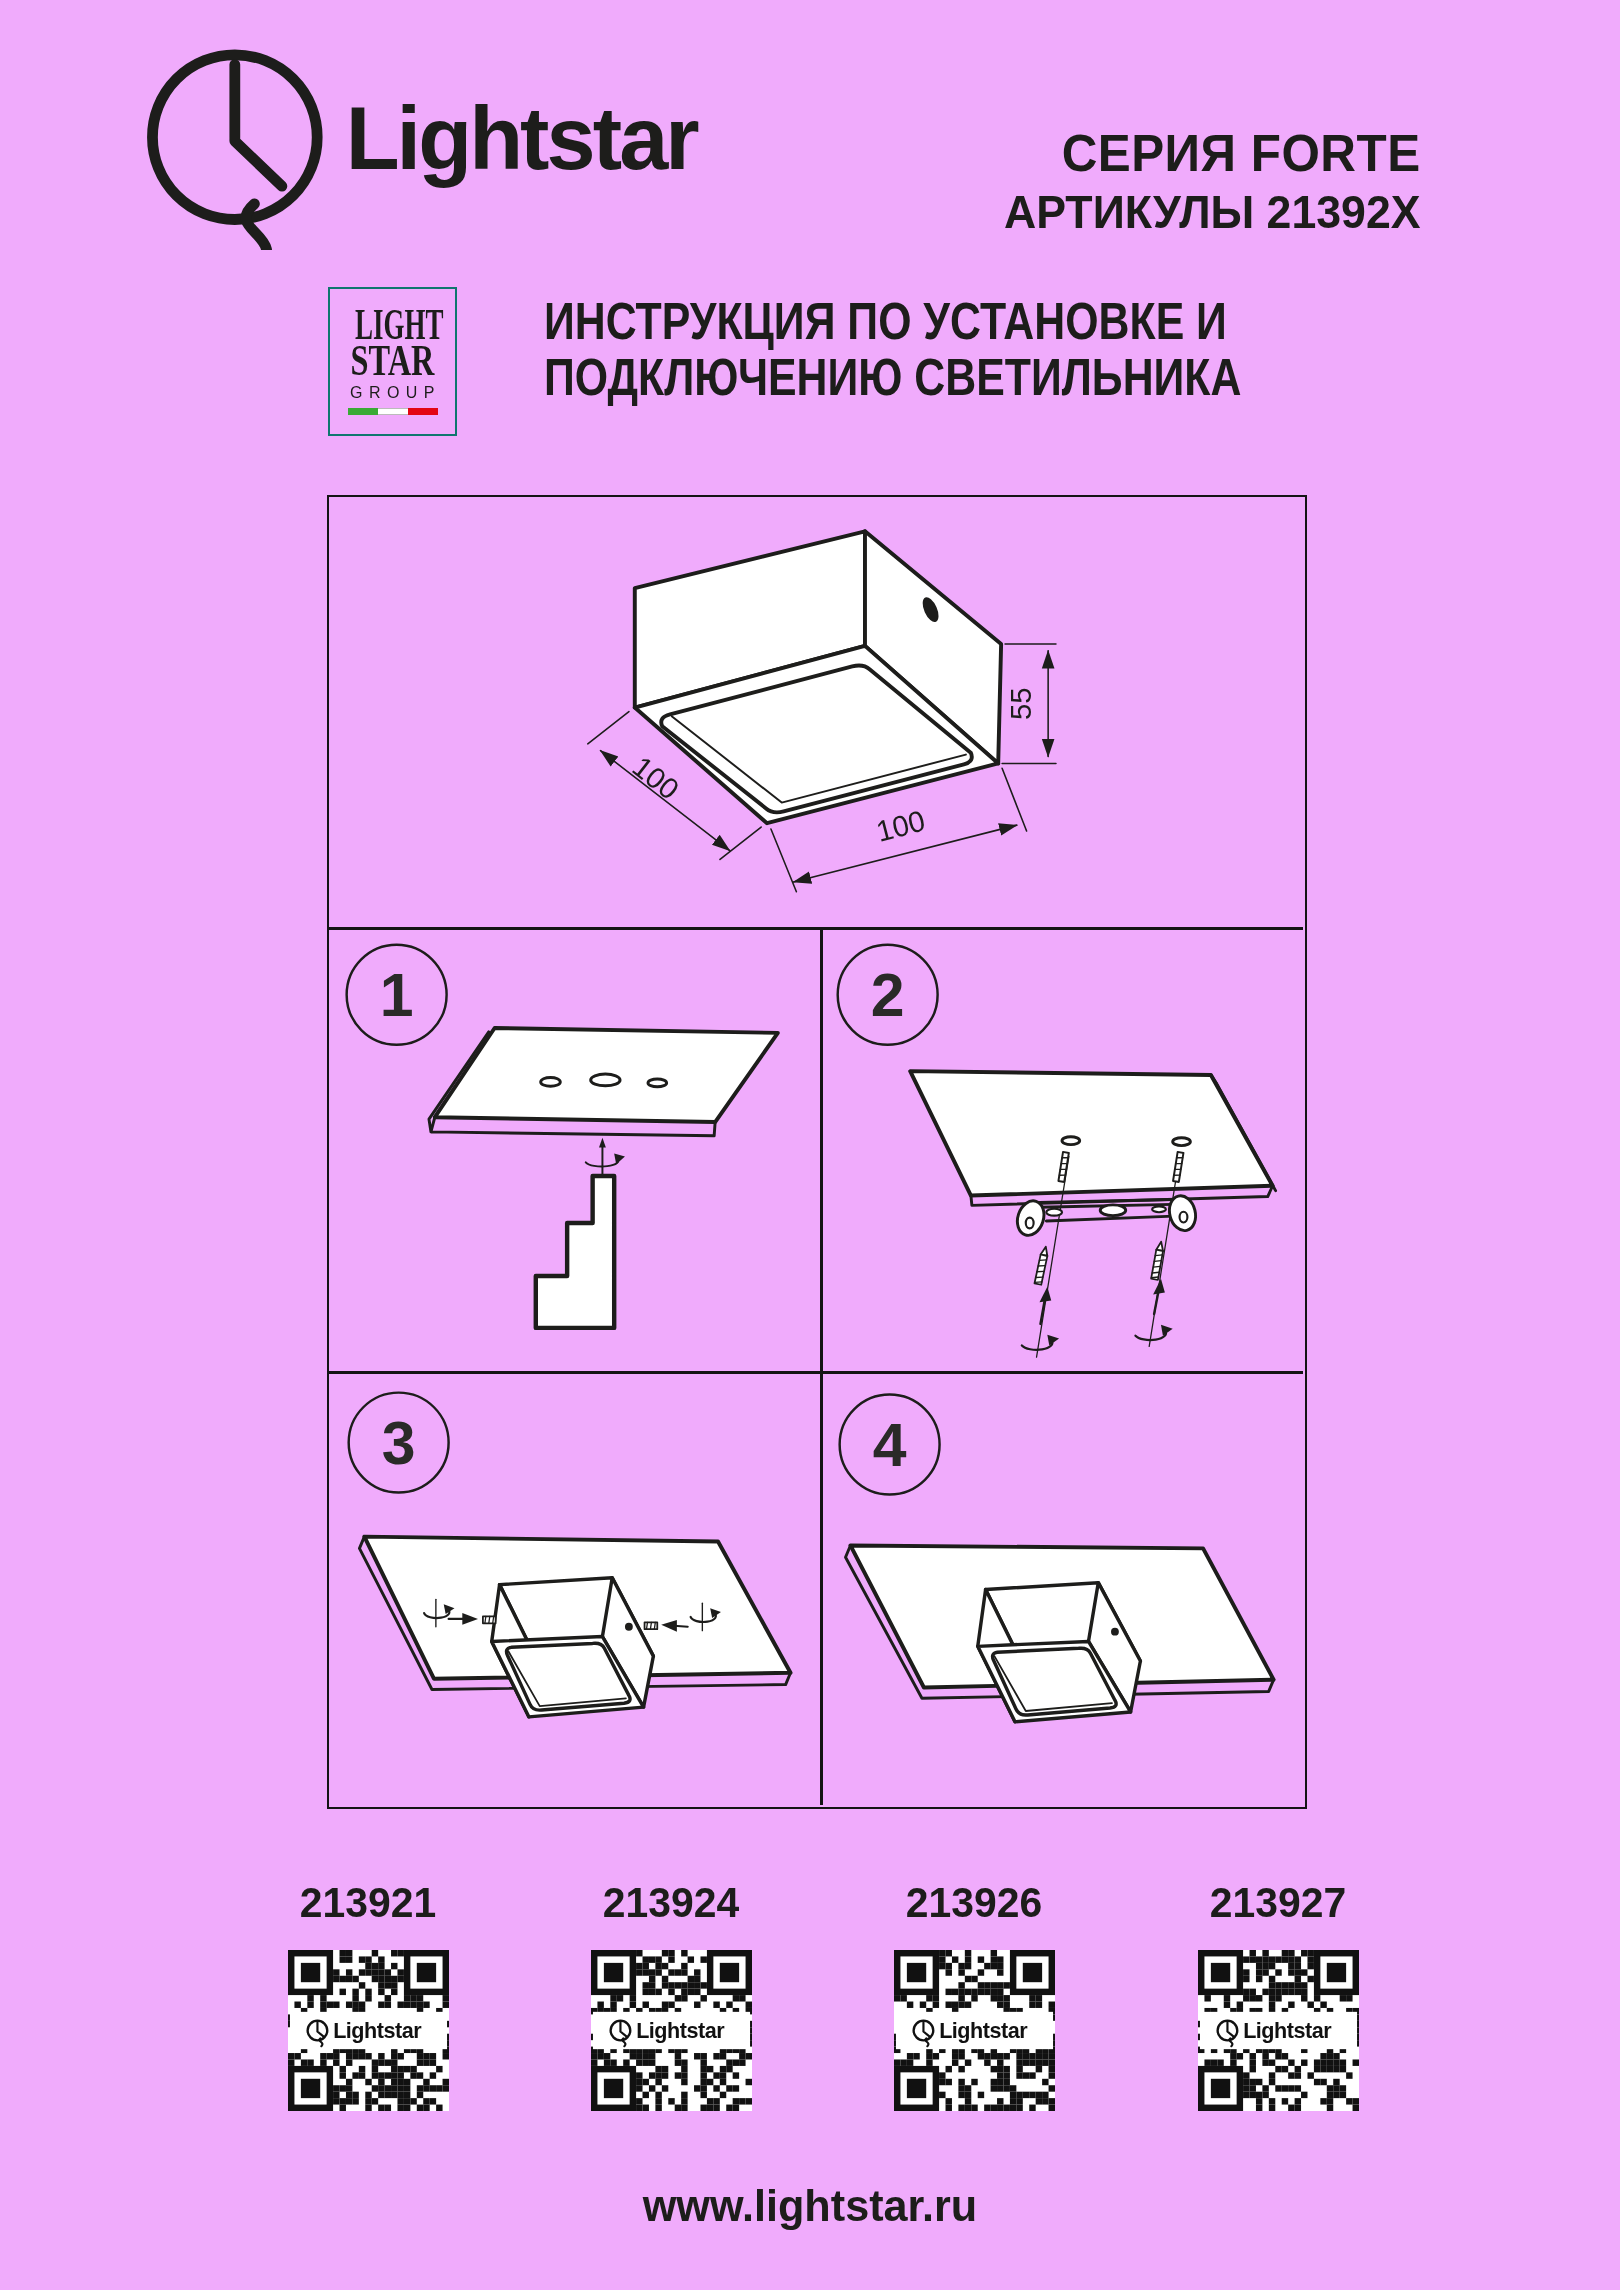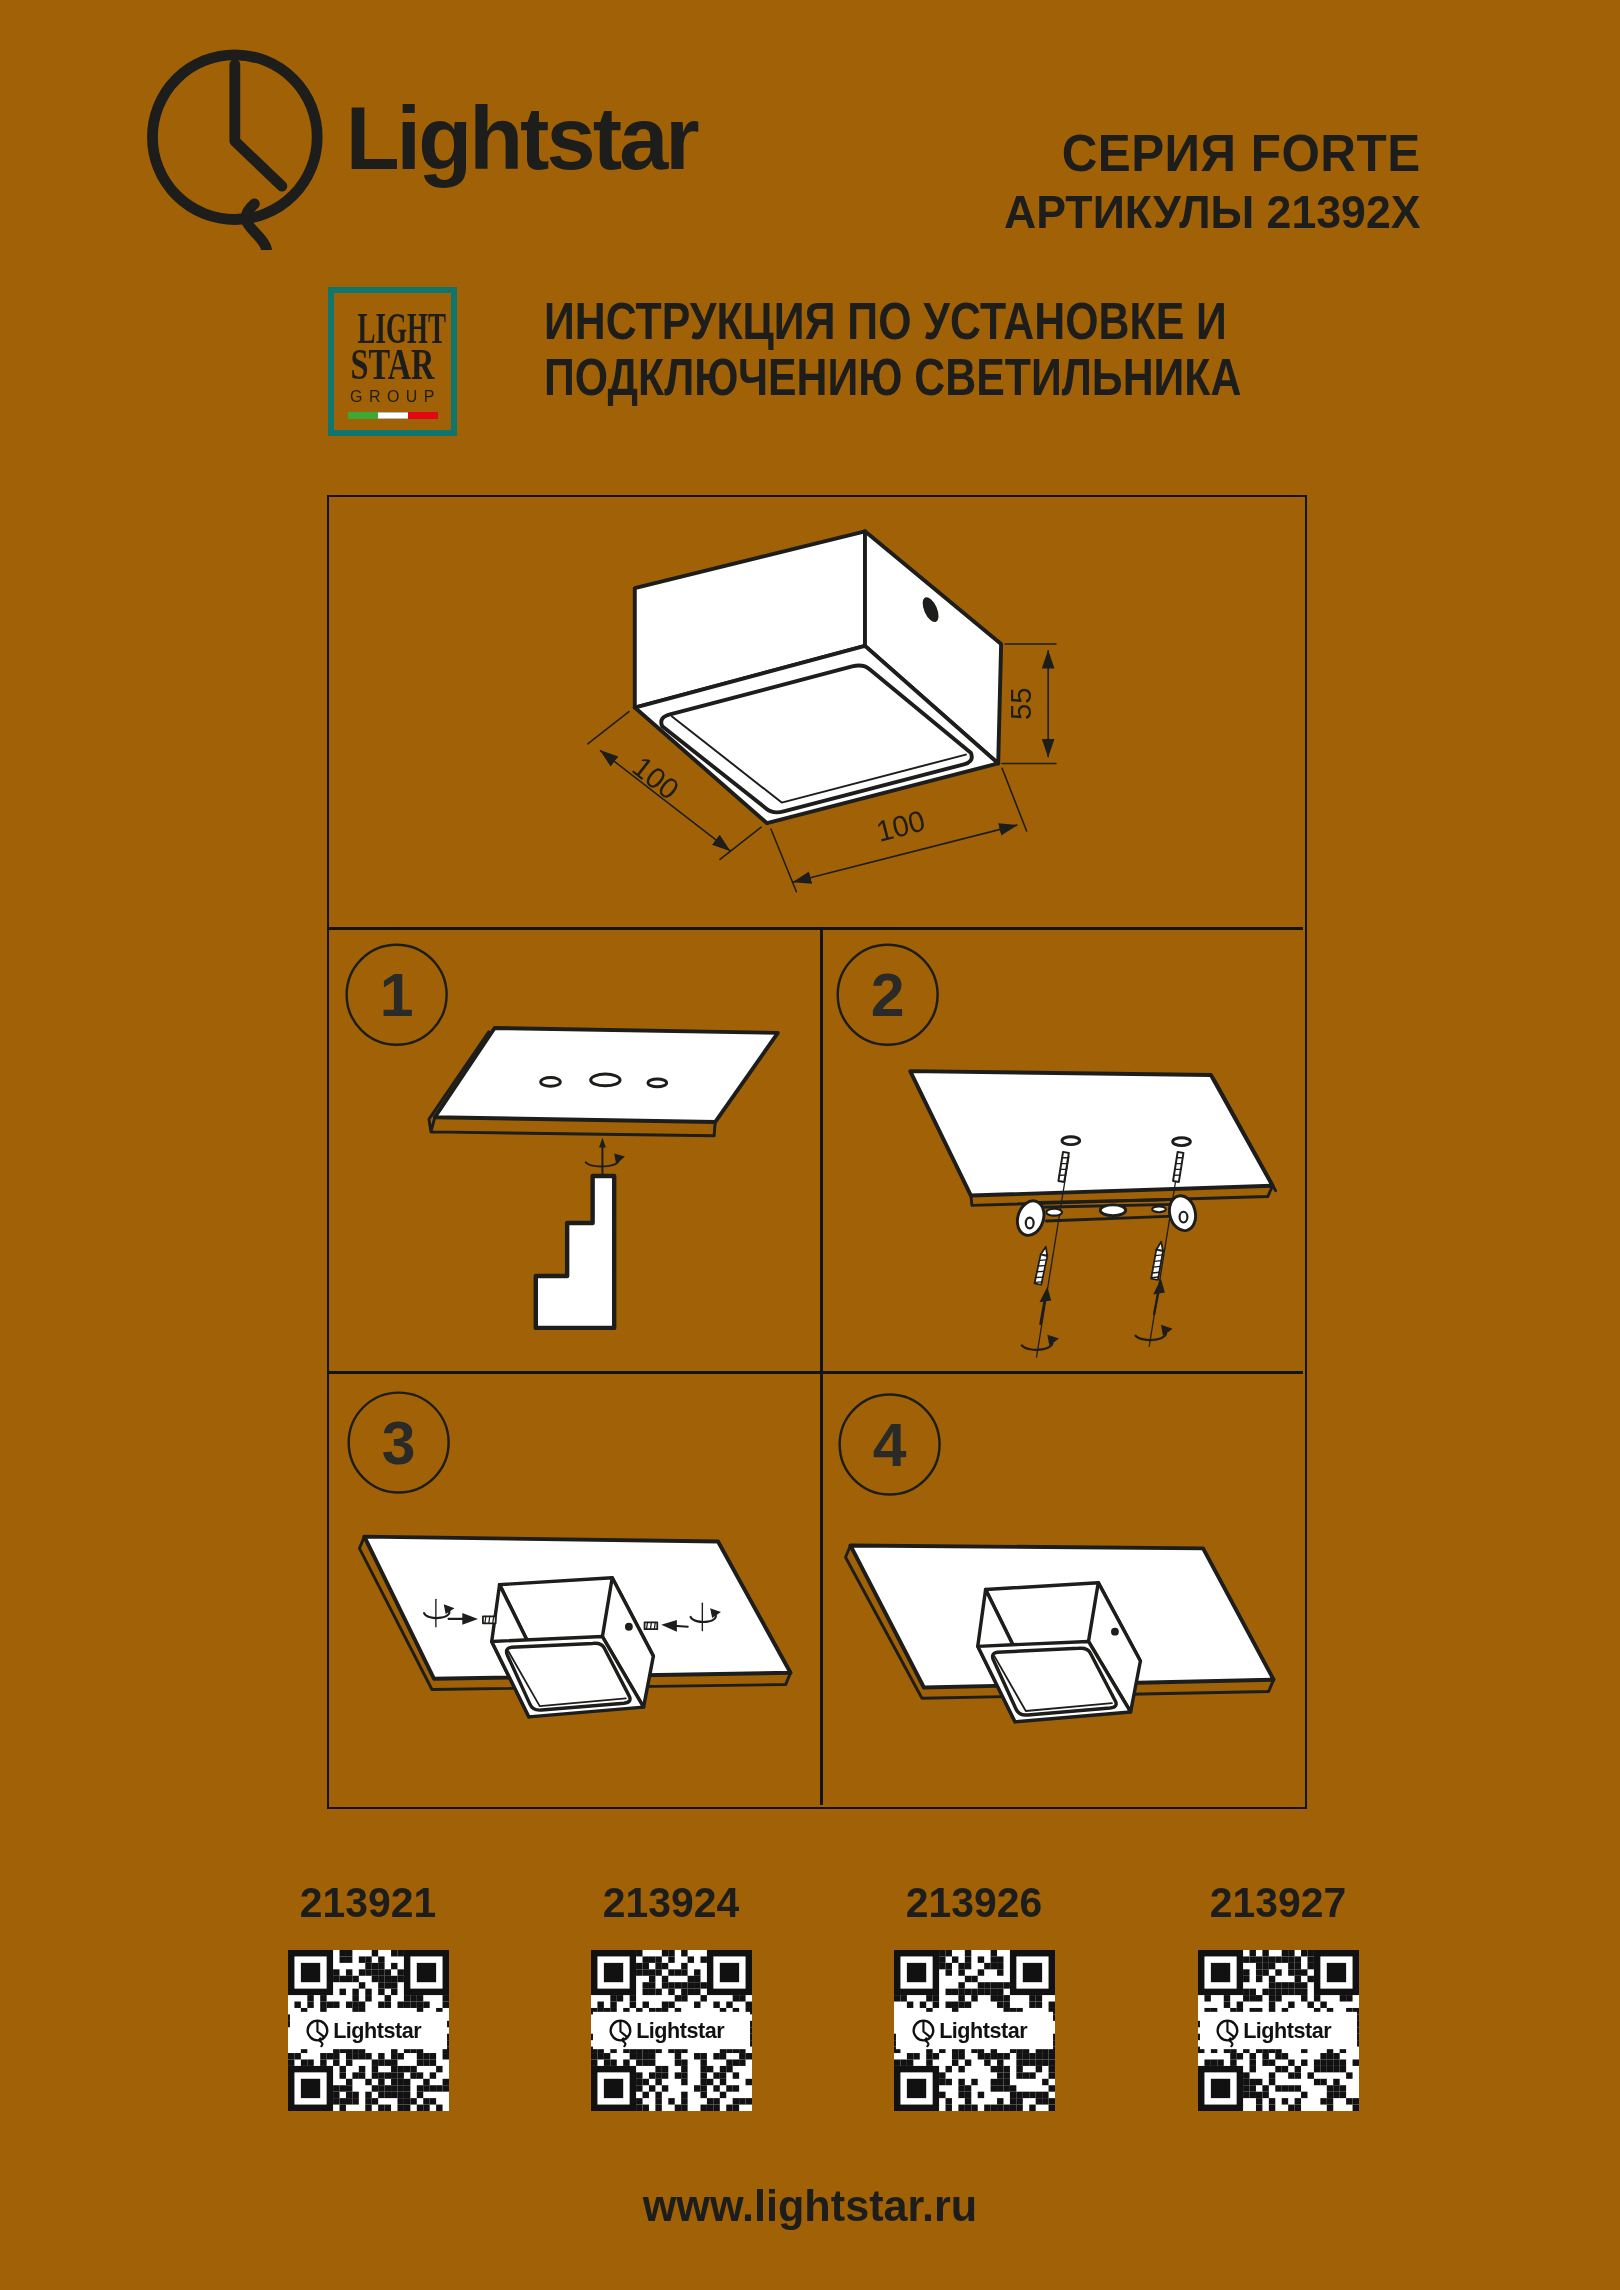--- a/index.html
+++ b/index.html
@@ -1,28 +1,28 @@
 <!DOCTYPE html>
 <html><head>
 <meta charset="utf-8">
 <style>
   html,body{margin:0;padding:0;background:#888;}
-  #page{position:relative;width:1620px;height:2291px;background:#a16207;
+  #page{position:relative;width:1620px;height:2291px;background:#f0abfc;
         font-family:"Liberation Sans",sans-serif;color:#1d1d1b;overflow:hidden;}
   svg{display:block;}
   .abs{position:absolute;}
 
   
   #brand-logo{left:125px;top:39px;width:706px;height:211px;}
   #header-right{right:199px;top:123px;text-align:right;font-weight:700;transform:scaleX(.95);transform-origin:right top;}
   #header-series{font-size:52px;line-height:61px;letter-spacing:0.5px;}
   #header-articles{font-size:47px;line-height:55px;}
 
   
-  #group-badge{left:328px;top:287px;width:129px;height:149px;border:6px solid #0f766e;
+  #group-badge{left:328px;top:287px;width:129px;height:149px;border:2px solid #0f766e;
                box-sizing:border-box;text-align:center;padding-top:16.7px;}
   .badge-serif{font-family:"Liberation Serif",serif;font-weight:700;line-height:36px;white-space:nowrap;}
   #badge-l1{font-size:45px;transform:scaleX(.60);transform-origin:center;}
   #badge-l2{font-size:45px;transform:scaleX(.72);transform-origin:center;}
   #badge-l3{font-size:16px;letter-spacing:6.4px;margin-top:5.9px;margin-left:5.9px;}
   #badge-flag{width:90px;height:6.9px;margin:6.9px auto 0;display:flex;}
   #badge-flag div{flex:1;height:100%;}
   #flag-w{box-sizing:border-box;border-top:1px solid #bbb;border-bottom:1px solid #bbb;}
 
   

